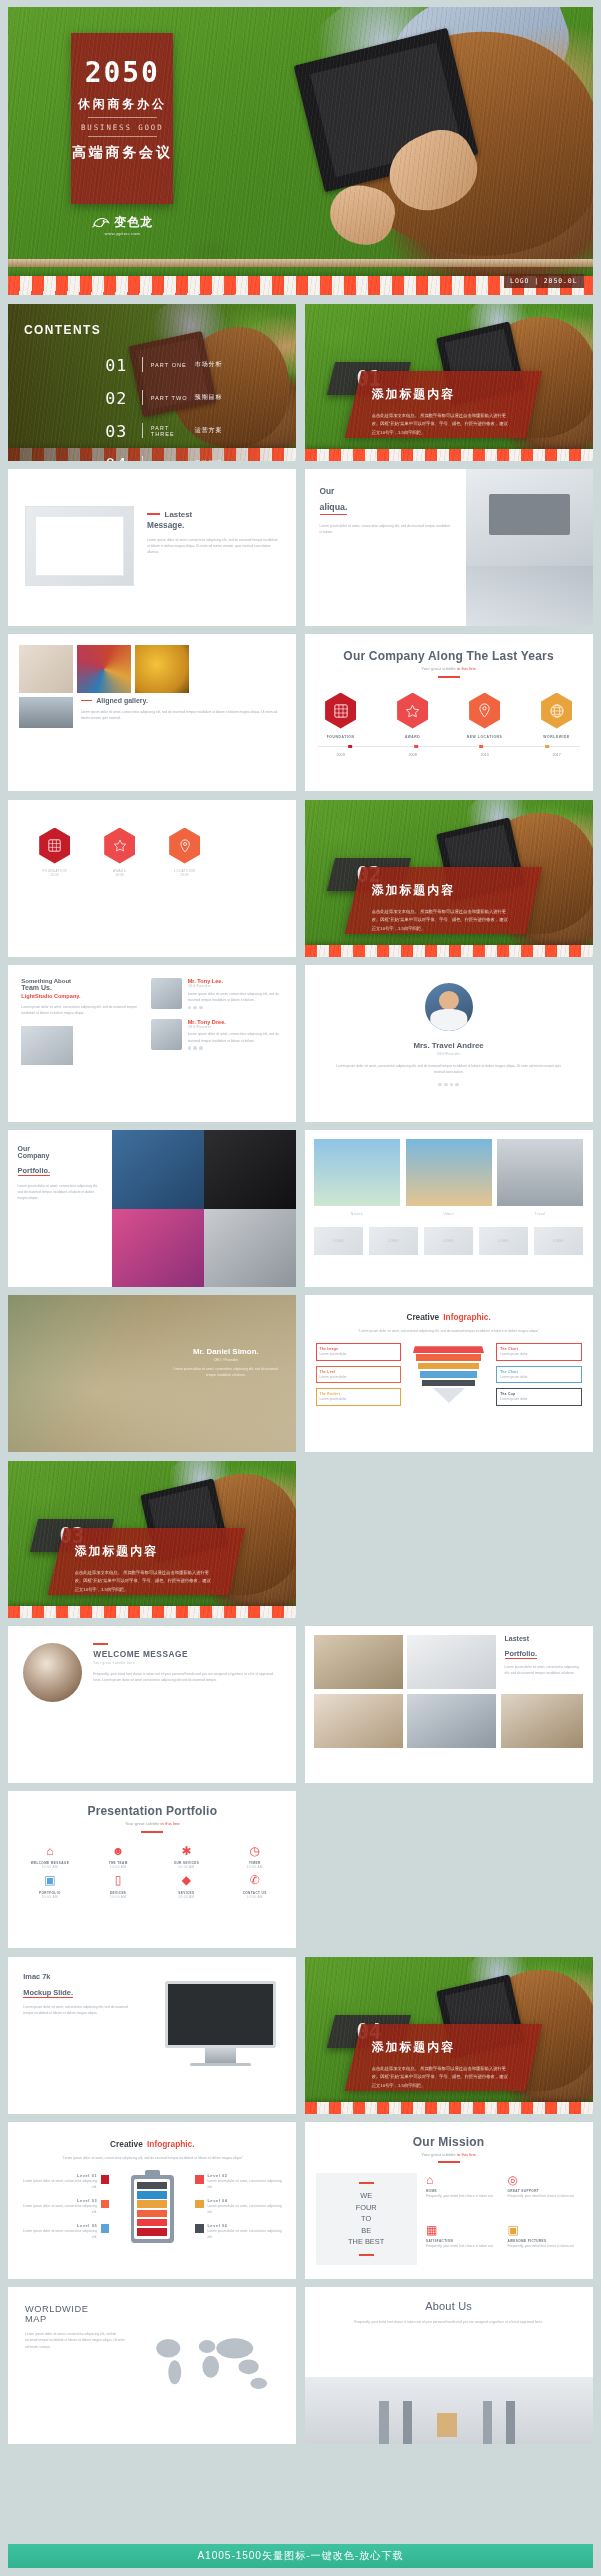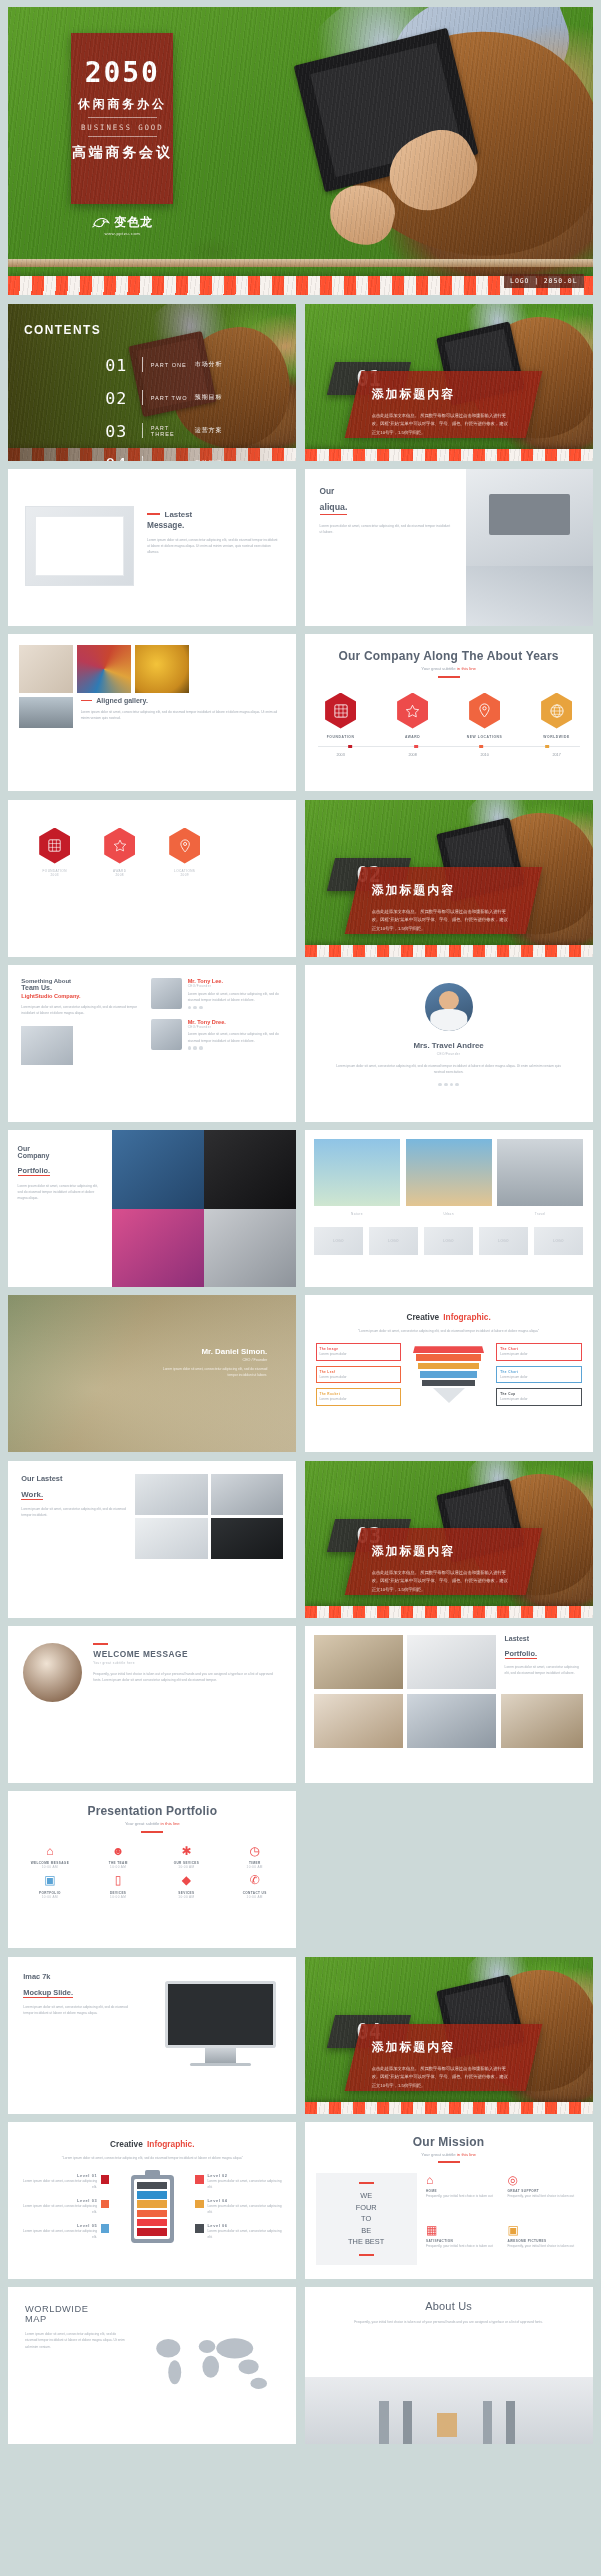--- a/index.html
+++ b/index.html
@@ -299,21 +299,21 @@
           <div style="display:flex;align-items:center;gap:4.6px;">
             <span style="width:11px;height:1.4px;background:#e8483c;display:block;"></span>
             <span style="font-size:7px;color:#5a6472;font-weight:bold;">Aligned  gallery.</span>
           </div>
           <div class="lorem" style="margin-top:4.6px;">Lorem ipsum dolor sit amet, consectetur adipiscing elit, sed do eiusmod tempor incididunt ut labore et dolore magna aliqua. Ut enim ad minim veniam quis nostrud.</div>
         </div>
       </div>
     </div>
 
     <div class="slide half lt" style="padding-top:15px;">
-      <div class="h-big">Our Company Along The About Years</div>
+      <div class="h-big">Our Company Along The Last Years</div>
       <div class="h-sub">
         <span>Your great  subtitle</span>
         <em>in this line</em>
       </div>
       <div class="h-rule"></div>
 
       <div class="hexrow">
         <div class="hexcell">
           <div class="hex" style="background:#c41c28;">
             <svg width="14" height="14" viewBox="0 0 16 16">
@@ -525,21 +525,21 @@
         <div class="ph" style="flex:1;height:28px;display:flex;align-items:center;justify-content:center;">
             <span class="tiny">LOGO</span>
           </div>
       </div>
     </div>
   </div>
 
   <div class="row">
     <div class="slide half" style="background:linear-gradient(120deg,#8f9b6e 0%,#b5a477 40%,#d8c9a4 100%);">
       <div style="position:absolute;inset:0;background:radial-gradient(ellipse at 30% 60%,rgba(255,255,255,.18),rgba(0,0,0,.12));"></div>
-      <div style="position:absolute;right:29px;top:52px;text-align:right;color:#fff;margin-left:26px;">
+      <div style="position:absolute;right:15px;top:52px;text-align:center;color:#fff;margin-left:26px;">
         <div style="font-size:7.9px;font-weight:bold;">Mr. Daniel Simon.</div>
         <div style="font-size:3.7px;color:#f1ece4;margin-top:1.9px;">CEO / Founder</div>
         <div style="font-size:3.3px;color:#f1ece4;line-height:1.8;margin-top:4.6px;width:111px;">Lorem ipsum dolor sit amet, consectetur adipiscing elit, sed do eiusmod tempor incididunt ut labore.</div>
       </div>
     </div>
 
     <div class="slide half lt" style="padding-top:11px;">
       <div style="text-align:center;">
         <span style="font-size:8.3px;color:#3a3f45;font-weight:bold;">Creative</span>
         <span style="font-size:8.3px;color:#e8483c;font-weight:bold;">Infographic.</span>
@@ -580,35 +580,20 @@
           <div style="border:0.9px solid #4a4f55;padding:2.8px;">
               <div class="tiny" style="color:#4a4f55;font-weight:bold;">The Cup</div>
               <div class="lorem">Lorem ipsum dolor</div>
             </div>
         </div>
       </div>
     </div>
   </div>
 
   <div class="row">
-    <div class="slide half lt" style="padding:13px;">
-      <div style="display:flex;gap:9.3px;">
-        <div style="width:40%;">
-          <div style="font-size:7.4px;color:#5a6472;font-weight:bold;">Our Lastest</div>
-          <div style="font-size:7.9px;color:#5a6472;font-weight:bold;border-bottom:1.9px solid #e8483c;display:inline-block;">Work.</div>
-          <div class="lorem" style="margin-top:6.5px;">Lorem ipsum dolor sit amet, consectetur adipiscing elit, sed do eiusmod tempor incididunt.</div>
-        </div>
-        <div style="flex:1;display:grid;grid-template-columns:1fr 1fr;gap:3.7px;">
-          <div style="height:41px;background:linear-gradient(150deg,#e3e7ea,#b9c0c7);"></div>
-          <div style="height:41px;background:linear-gradient(150deg,#d3d8dd,#9aa2aa);"></div>
-          <div style="height:41px;background:linear-gradient(150deg,#eceff1,#c8ced4);"></div>
-          <div style="height:41px;background:linear-gradient(150deg,#2f3235,#16181a);"></div>
-        </div>
-      </div>
-    </div>
 
     <div class="slide half grass">
       <div class="person" style="right:-10%; width:60%;"></div>
       <div class="hair"></div>
       <div class="tablet" style="right:26%; top:16%; width:26%; height:44%; transform:rotate(-13deg);">
           <div class="scr"></div>
         </div>
       <div class="stripes" style="bottom:0; height:12px;"></div>
       <div class="sec-dark" style="left:26px; top:58px; width:76px; height:33px; padding-top:7.4px;">
         <span>03</span>
@@ -887,15 +872,16 @@
       <div style="position:absolute;left:0;right:0;bottom:0;height:67px;background:linear-gradient(180deg,#e9ebee,#cfd4d9);">
         <div style="position:absolute;left:26%;bottom:0;width:9.3px;height:43px;background:#9aa3ab;"></div>
         <div style="position:absolute;left:34%;bottom:0;width:9.3px;height:43px;background:#8b949c;"></div>
         <div style="position:absolute;left:46%;bottom:7.4px;width:20.4px;height:24px;background:#d8b07a;"></div>
         <div style="position:absolute;left:62%;bottom:0;width:9.3px;height:43px;background:#9aa3ab;"></div>
         <div style="position:absolute;left:70%;bottom:0;width:9.3px;height:43px;background:#8b949c;"></div>
       </div>
     </div>
   </div>
 
+  <div class="footer">A1005-1500矢量图标-一键改色-放心下载</div>
 
 </div>
 
 
 </body></html>

